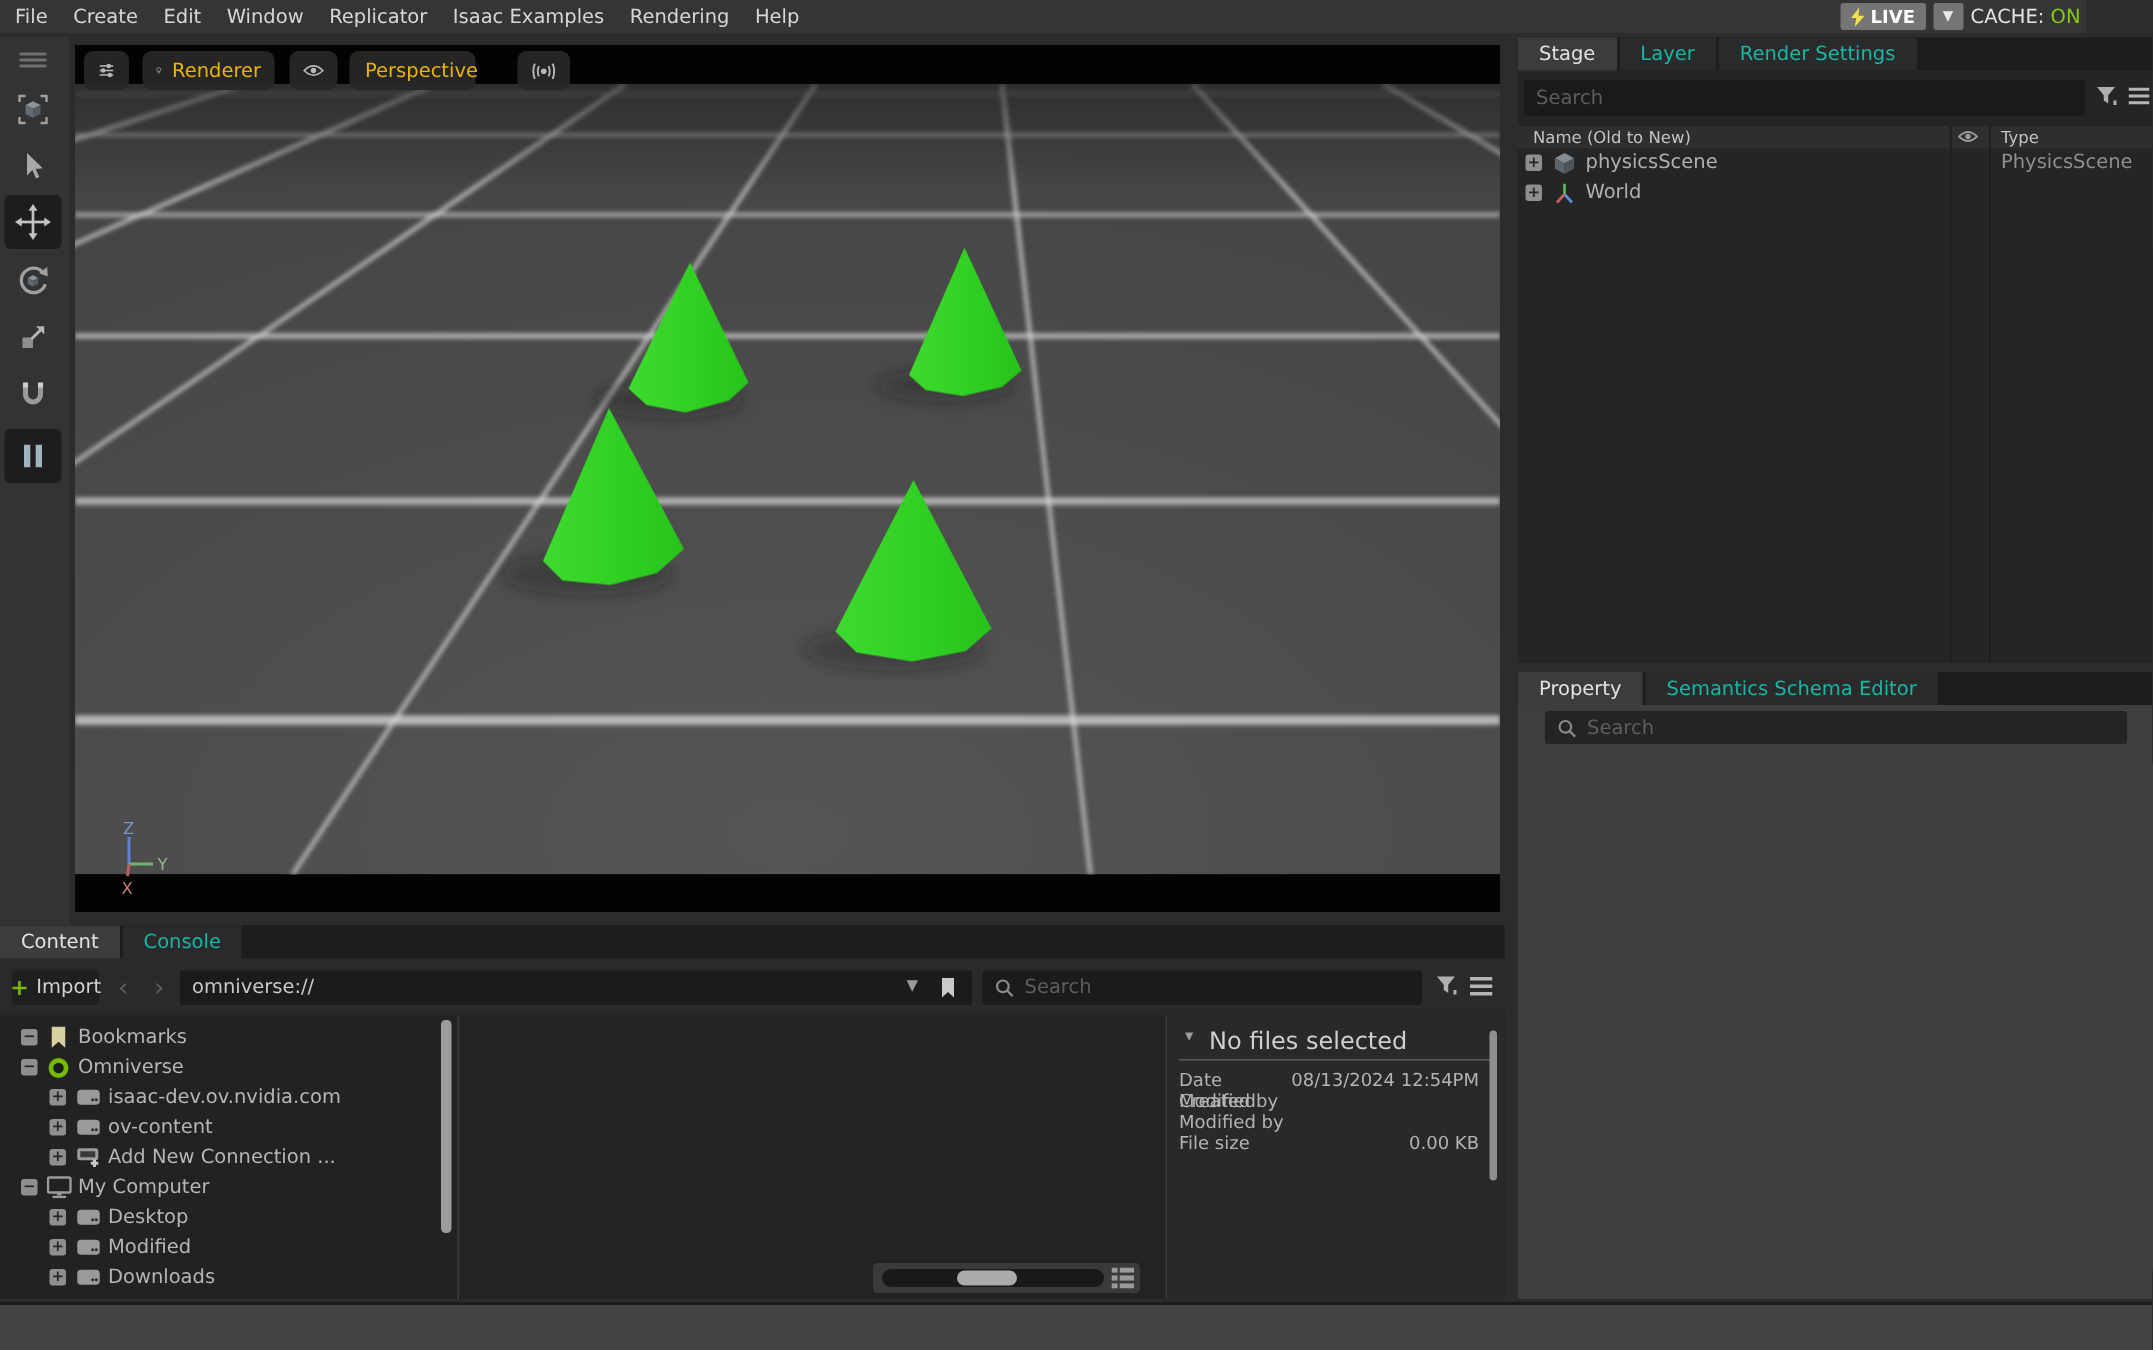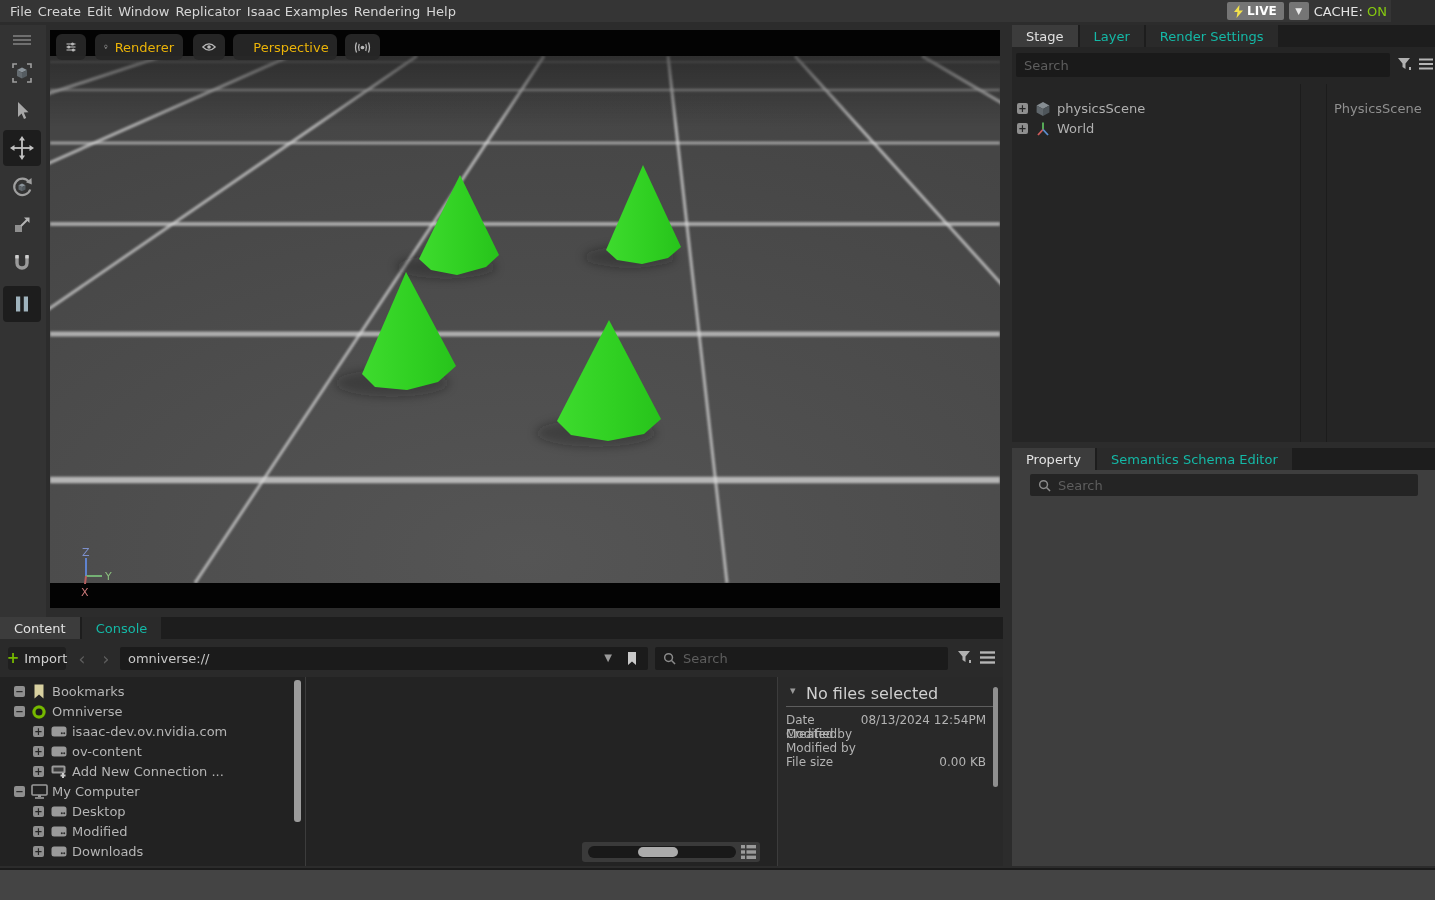--- a/index.html
+++ b/index.html
@@ -1,21 +1,21 @@
 <!DOCTYPE html>
 <html><head>
 <meta charset="utf-8">
 <style>
   html,body{margin:0;padding:0;background:#2c2c2c;font-family:"DejaVu Sans",sans-serif;}
   #app{position:relative;width:1435px;height:900px;background:#2c2c2c;overflow:hidden;
        -webkit-user-select:none;user-select:none;}
   .abs{position:absolute;}
   
   #menubar{left:0;top:0;width:1391px;height:22px;background:#353535;display:flex;align-items:center;
-           padding-left:10px;box-sizing:border-box;gap:6px;z-index:30;}
+           padding-left:10px;box-sizing:border-box;gap:17px;z-index:30;}
   .menu-item{font-size:13px;color:#d6d6d6;cursor:default;white-space:nowrap;}
   #live-cluster{position:absolute;right:4px;top:2px;display:flex;align-items:center;gap:5px;}
   #live-btn{background:#757575;border-radius:2px;height:18px;display:flex;align-items:center;
             padding:0 7px;gap:4px;}
   #live-btn span{color:#fff;font-size:12px;font-weight:bold;}
   #live-caret{background:#757575;border-radius:2px;width:20px;height:18px;display:flex;
               align-items:center;justify-content:center;color:#e8e8e8;font-size:9px;}
   #cache-wrap{font-size:13px;color:#e3e3e3;white-space:nowrap;}
   #cache-wrap b{color:#86ca10;font-weight:normal;}
   
@@ -267,21 +267,21 @@
           <rect x="4.6" y="13" width="2.8" height="1.4" fill="#b8b8b8"></rect>
       </svg>
       <span>Renderer</span>
     </div>
     <div class="vp-btn" style="left:143px;width:32px;">
       <svg width="18" height="12" viewBox="0 0 18 12">
         <path d="M1,6 Q9,-2 17,6 Q9,14 1,6 Z" stroke="#b8b8b8" stroke-width="1.5" fill="none"></path>
         <circle cx="9" cy="6" r="2.3" fill="#b8b8b8"></circle>
       </svg>
     </div>
-    <div class="vp-btn" style="left:183px;width:104px;gap:12px;">
+    <div class="vp-btn" style="left:183px;width:84px;gap:12px;">
       <svg width="19" height="13" viewBox="0 0 19 13">
         <circle cx="4" cy="2.5" r="2.2" fill="#b8b8b8"></circle>
           <circle cx="9" cy="2.5" r="2.2" fill="#b8b8b8"></circle>
         <rect x="1" y="4" width="11" height="8" rx="1.5" fill="#b8b8b8"></rect>
         <polygon points="12,6 17.5,3.5 17.5,12.5 12,10" fill="#b8b8b8"></polygon>
       </svg>
       <span>Perspective</span>
     </div>
     <div class="vp-btn" style="left:295px;width:35px;">
       <svg width="20" height="15" viewBox="0 0 20 15">
@@ -320,20 +320,28 @@
         <rect x="12" y="10" width="2" height="3" fill="#b0b0b0"></rect>
       </svg>
     </div>
     <div class="abs" style="left:407px;top:33px;">
       <svg width="14" height="12" viewBox="0 0 14 12">
         <g stroke="#b5b5b5" stroke-width="2">
             <line x1="0" y1="1.5" x2="14" y2="1.5"></line>
             <line x1="0" y1="6" x2="14" y2="6"></line>
             <line x1="0" y1="10.5" x2="14" y2="10.5"></line>
           </g>
+      </svg>
+    </div>
+    <div id="stage-colhdr">
+      <span class="colhdr-label" style="left:10px;">Name (Old to New)</span>
+      <span class="colhdr-label" style="left:322px;">Type</span>
+      <svg class="abs" style="left:293px;top:2px;" width="14" height="10" viewBox="0 0 14 10">
+        <path d="M1,5 Q7,-1 13,5 Q7,11 1,5 Z" stroke="#9a9a9a" stroke-width="1.2" fill="none"></path>
+        <circle cx="7" cy="5" r="1.8" fill="#9a9a9a"></circle>
       </svg>
     </div>
     <div class="col-div" style="left:288px;"></div>
     <div class="col-div" style="left:314px;"></div>
     <div class="stage-row" style="top:74px;">
       <span class="expander abs" style="left:5px;top:4px;">+</span>
       <svg class="abs" style="left:23px;top:2px;" width="16" height="16" viewBox="0 0 15 15">
         <polygon points="7.5,1 13.5,4.2 7.5,7.4 1.5,4.2" fill="#868d92"></polygon>
         <polygon points="1.5,4.2 7.5,7.4 7.5,14 1.5,10.8" fill="#5f666b"></polygon>
         <polygon points="13.5,4.2 7.5,7.4 7.5,14 13.5,10.8" fill="#4e555a"></polygon>

